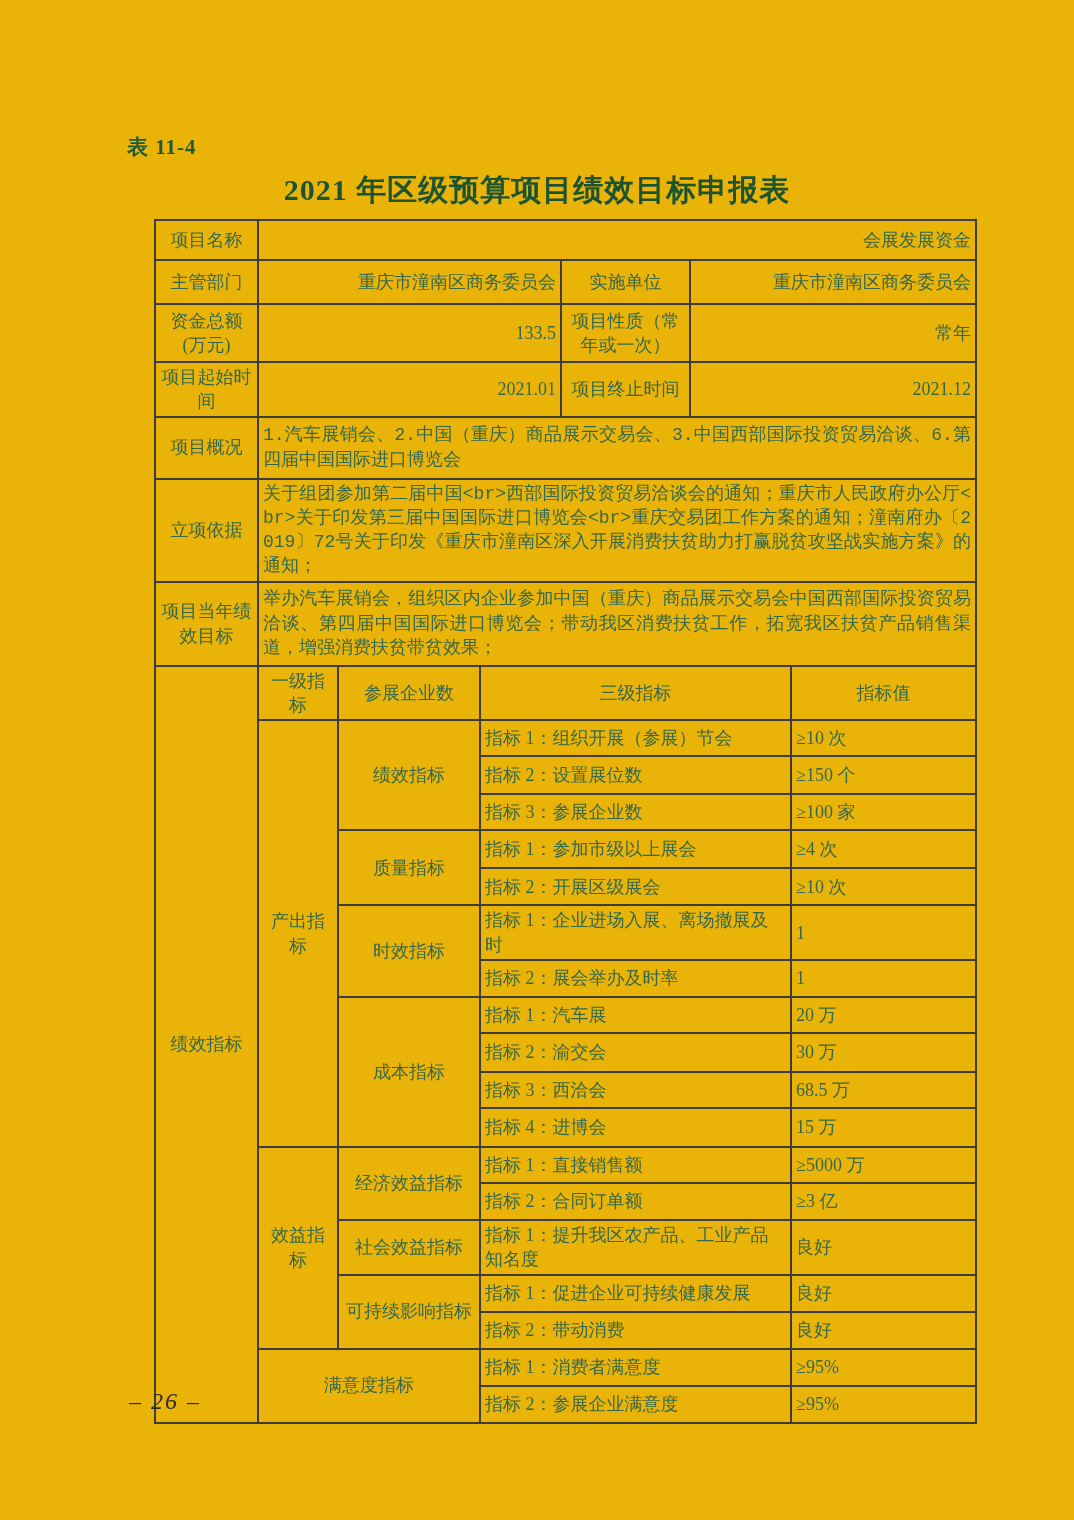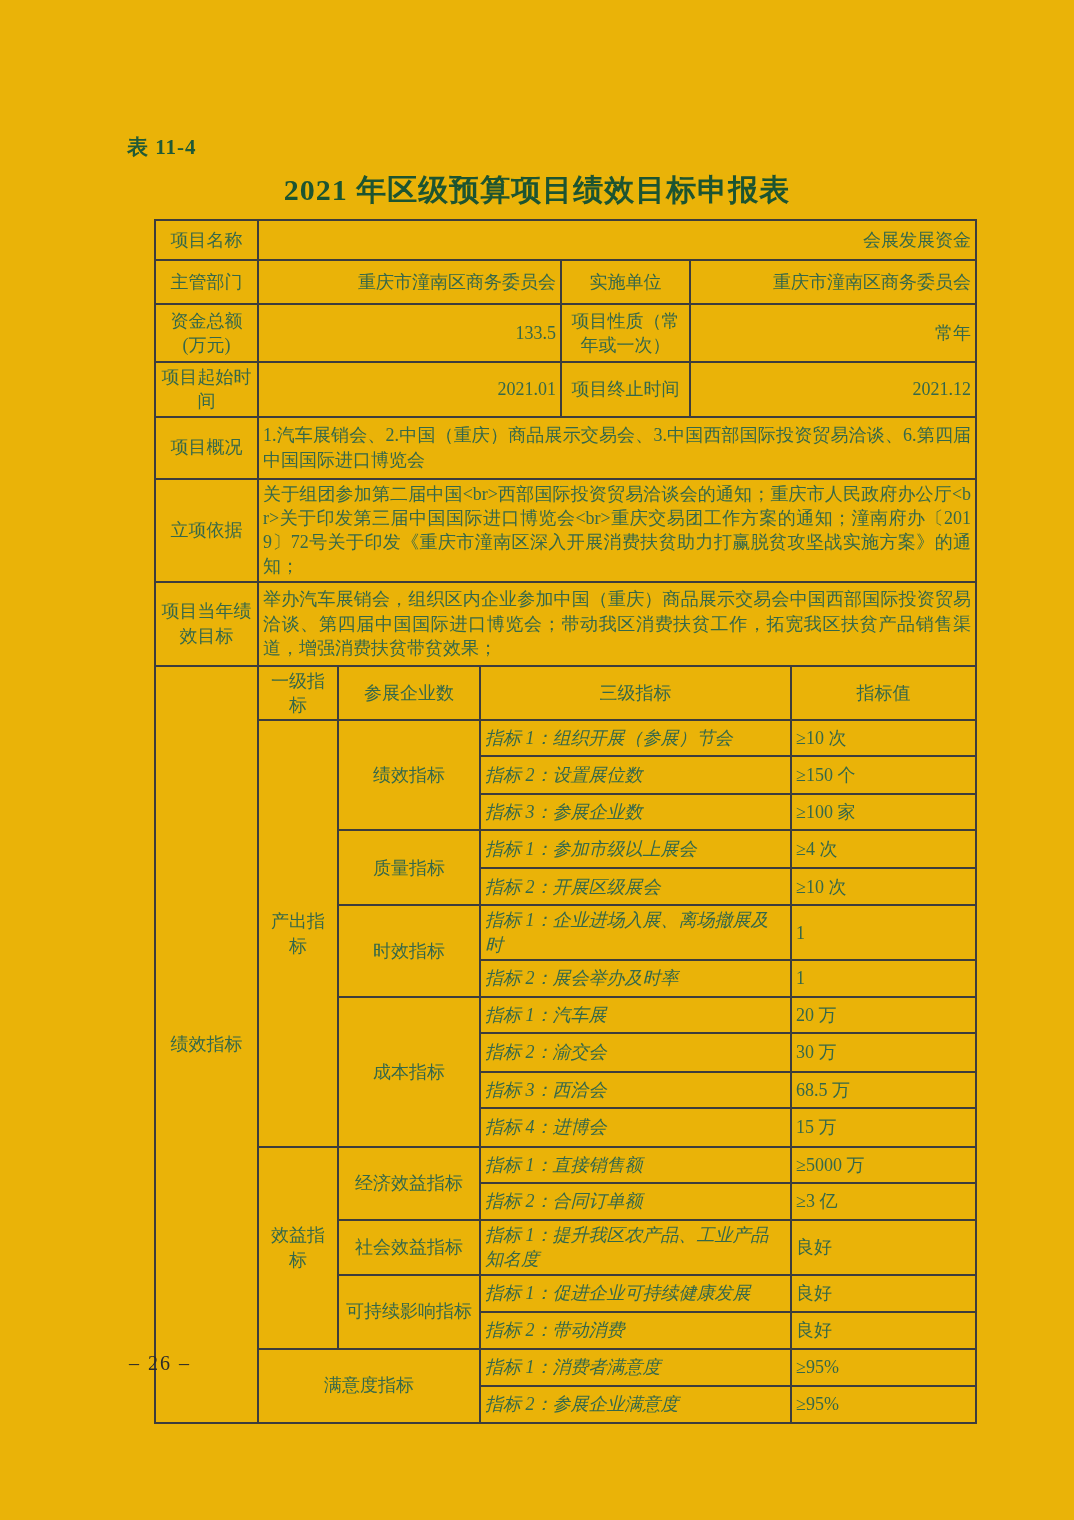--- a/index.html
+++ b/index.html
@@ -32,27 +32,28 @@
     padding:2px 4px;
     word-break:break-all;
     vertical-align:middle;
   }
   td.lbl{text-align:center;padding:2px 2px;}
   td.val{text-align:right;padding:2px 6px;}
   td.long{
     text-align:justify;
     line-height:1.6;
     padding:4px 8px;
-  }
-  td.ind-name{text-align:left;padding:2px 8px;font-style:italic;}
+    font-family:Liberation Mono, monospace;
+  }
+  td.ind-name{text-align:left;padding:2px 8px;}
   td.ind-val{text-align:left;}
   td.hdr{text-align:center;}
   .page-number{
-    position:absolute;left:129px;top:1352px;
-    font-size:20px;color:#2b2b2b;letter-spacing:2px;
+    position:absolute;left:129px;top:1388px;
+    font-size:24px;color:#2b2b2b;letter-spacing:2px;font-style:italic;
   }
 </style>
 </head>
 <body>
 
 <div class="page">
 
   <div class="table-no">表 11-4</div>
   <div class="doc-title">2021 年区级预算项目绩效目标申报表</div>
 

